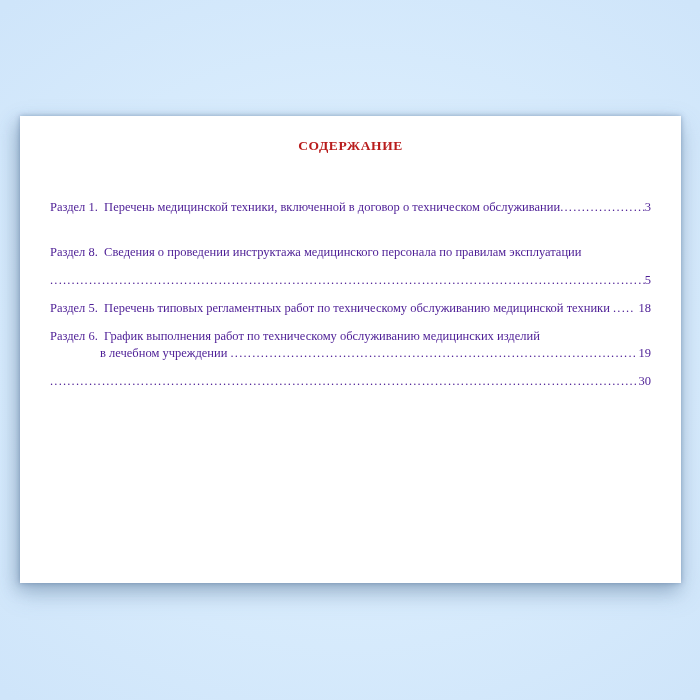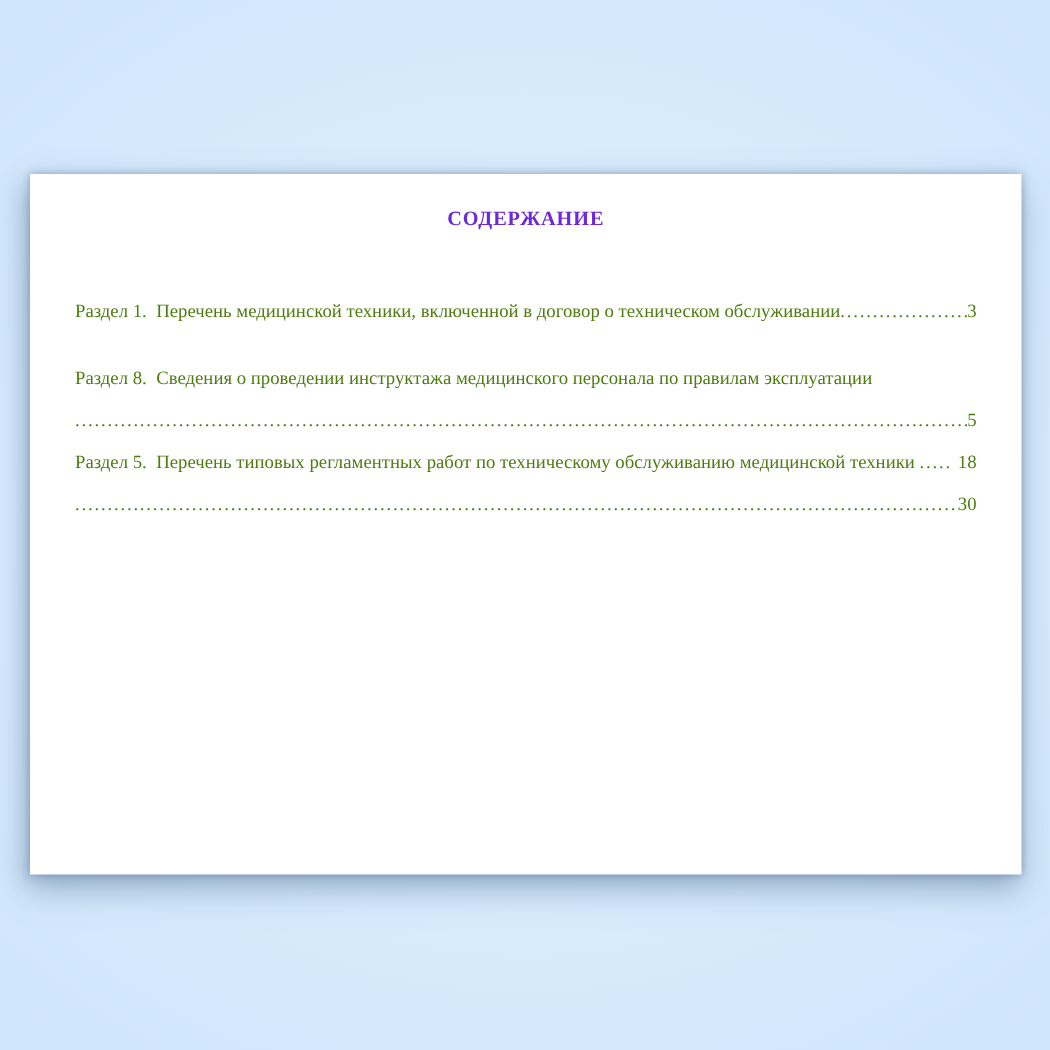--- a/index.html
+++ b/index.html
@@ -31,25 +31,25 @@
       -5px 6px 14px rgba(90, 120, 155, 0.28);
     box-sizing: border-box;
     padding: 21px 30px 0 30px;
   }
   .doc-title {
     text-align: center;
     font-weight: bold;
     font-size: 13.5px;
     line-height: 17px;
     letter-spacing: 0.6px;
-    color: #6d28d9;
+    color: #b91c1c;
     margin: 0 0 45px 0;
   }
   .toc {
-    color: #4d7c0f;
+    color: #4c1d95;
   }
   .toc-entry {
     margin-bottom: 11px;
   }
   .toc-entry:nth-child(1) {
     margin-bottom: 28px;
   }
   .toc-line {
     display: flex;
     align-items: baseline;
@@ -106,18 +106,28 @@
       </div>
       <div class="toc-entry">
         <div class="toc-line">
           <span class="line-text">Раздел 5.  Перечень типовых регламентных работ по техническому обслуживанию медицинской техники </span>
           <span class="dots"></span>
           <span class="page-num"> 18</span>
         </div>
       </div>
       <div class="toc-entry">
         <div class="toc-line">
+          <span class="line-text">Раздел 6.  График выполнения работ по техническому обслуживанию медицинских изделий</span>
+        </div>
+        <div class="toc-line cont">
+          <span class="line-text">в лечебном учреждении </span>
+          <span class="dots"></span>
+          <span class="page-num"> 19</span>
+        </div>
+      </div>
+      <div class="toc-entry">
+        <div class="toc-line">
           <span class="dots"></span>
           <span class="page-num">30</span>
         </div>
       </div>
     </div>
 </div>
 
 </body></html>

